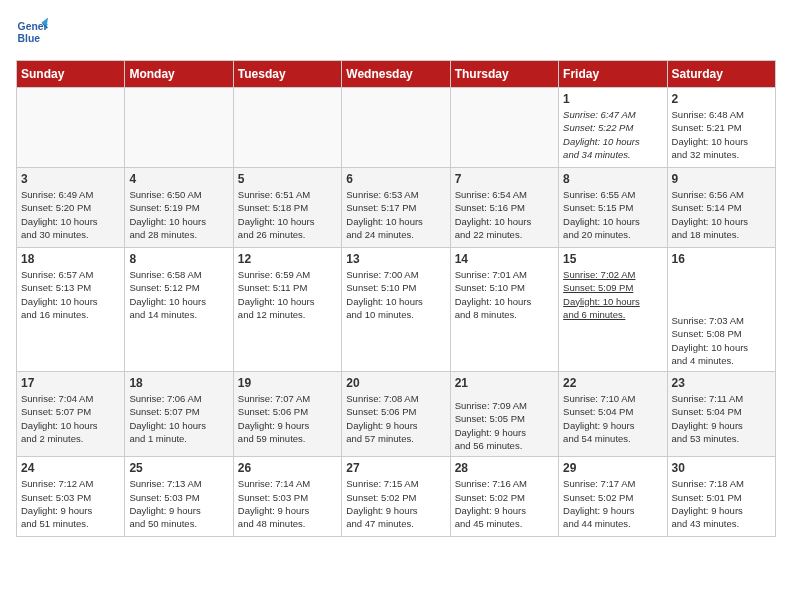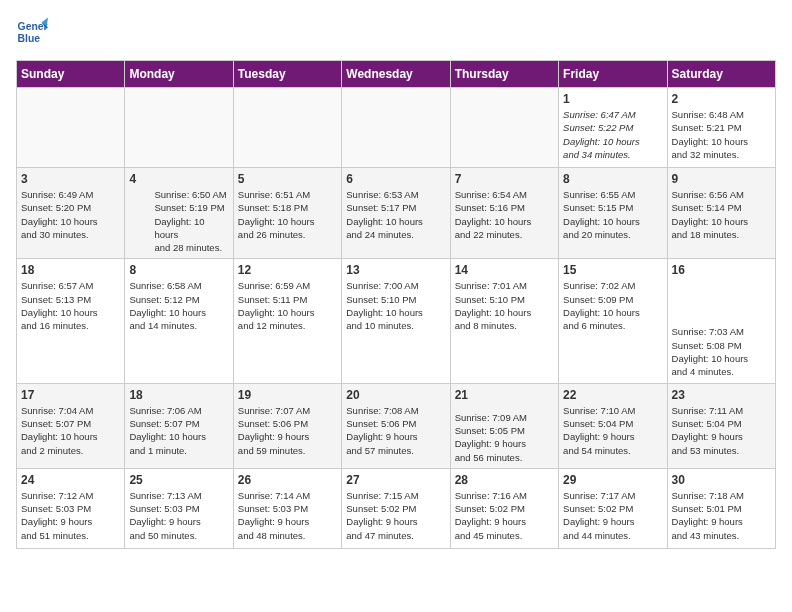--- a/index.html
+++ b/index.html
@@ -36,21 +36,21 @@
     .subtitle {
       font-size: 16px;
       color: #555;
     }
     table {
       width: 100%;
       border-collapse: collapse;
       table-layout: fixed;
     }
     th {
-      background-color: #701a75;
+      background-color: #b91c1c;
       color: #fff;
       font-size: 12px;
       font-weight: bold;
       padding: 6px 4px;
       text-align: left;
       border: 1px solid #ccc;
     }
     td {
       vertical-align: top;
       border: 1px solid #ccc;
@@ -140,21 +140,21 @@
       <tr>
         <td>
           <span class="day-num">3</span>
           <div class="day-info" style="white-space: pre-line;">Sunrise: 6:49 AM
 Sunset: 5:20 PM
 Daylight: 10 hours
 and 30 minutes.</div>
         </td>
         <td>
           <span class="day-num">4</span>
-          <div class="day-info" style="white-space: pre-line; margin-left: 25px;">Sunrise: 6:50 AM
+          <div class="day-info" style="white-space: pre-line;">Sunrise: 6:50 AM
 Sunset: 5:19 PM
 Daylight: 10 hours
 and 28 minutes.</div>
         </td>
         <td>
           <span class="day-num">5</span>
           <div class="day-info" style="white-space: pre-line;">Sunrise: 6:51 AM
 Sunset: 5:18 PM
 Daylight: 10 hours
 and 26 minutes.</div>
@@ -219,21 +219,21 @@
         </td>
         <td>
           <span class="day-num">14</span>
           <div class="day-info" style="white-space: pre-line;">Sunrise: 7:01 AM
 Sunset: 5:10 PM
 Daylight: 10 hours
 and 8 minutes.</div>
         </td>
         <td>
           <span class="day-num">15</span>
-          <div class="day-info" style="white-space: pre-line;">Sunrise: 7:02 AM
+          <div class="day-info" style="white-space: pre-line; text-decoration: underline;">Sunrise: 7:02 AM
 Sunset: 5:09 PM
 Daylight: 10 hours
 and 6 minutes.</div>
         </td>
         <td>
           <span class="day-num">16</span>
           <div class="day-info" style="white-space: pre-line; margin-top: 48px;">Sunrise: 7:03 AM
 Sunset: 5:08 PM
 Daylight: 10 hours
 and 4 minutes.</div>

